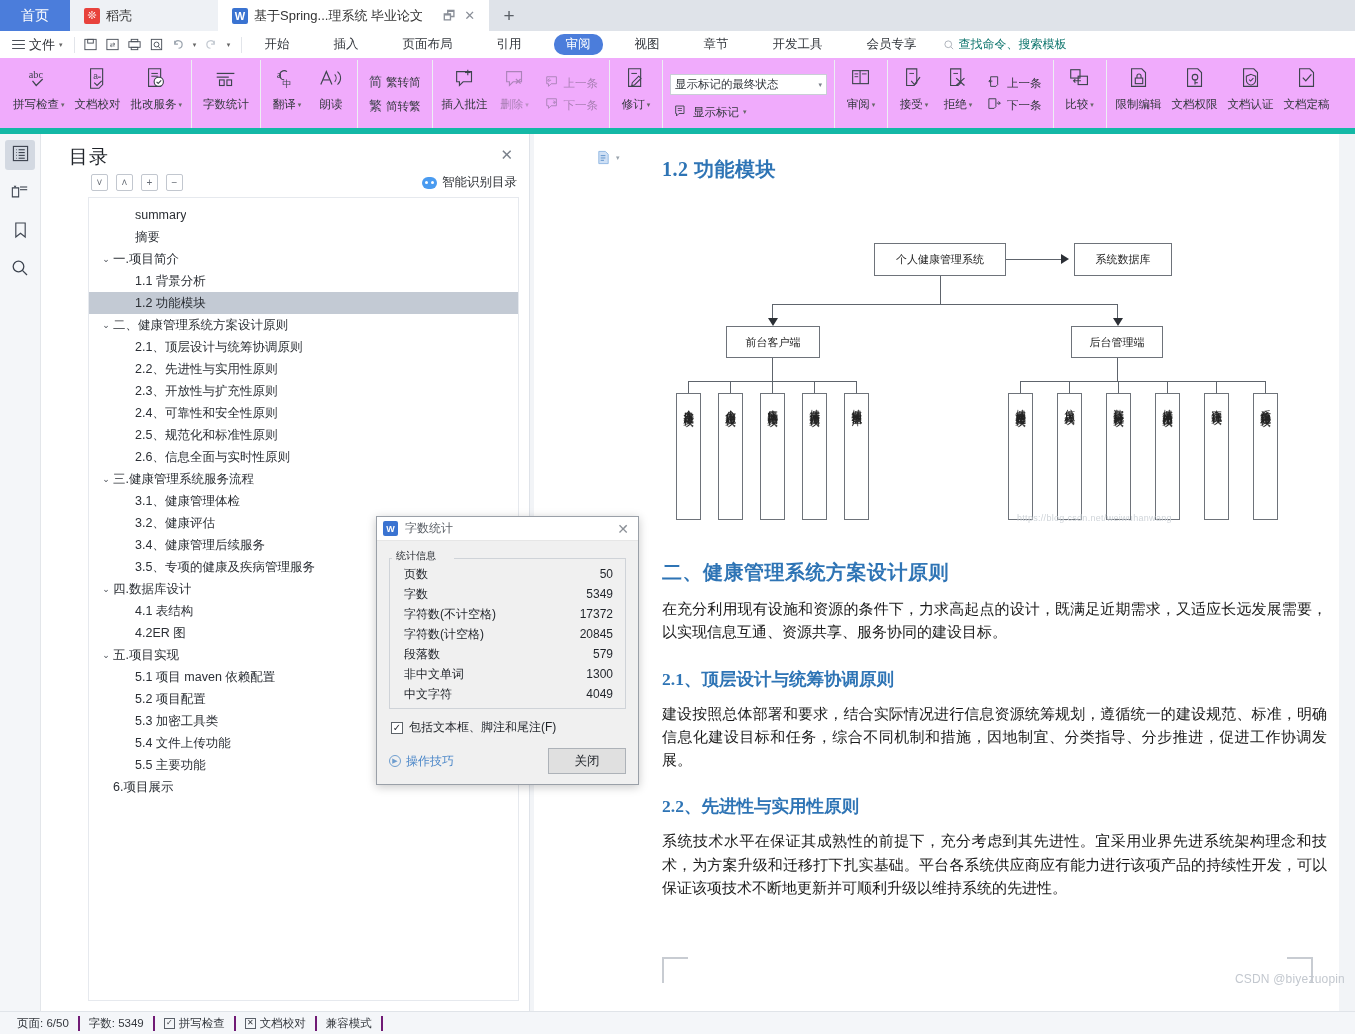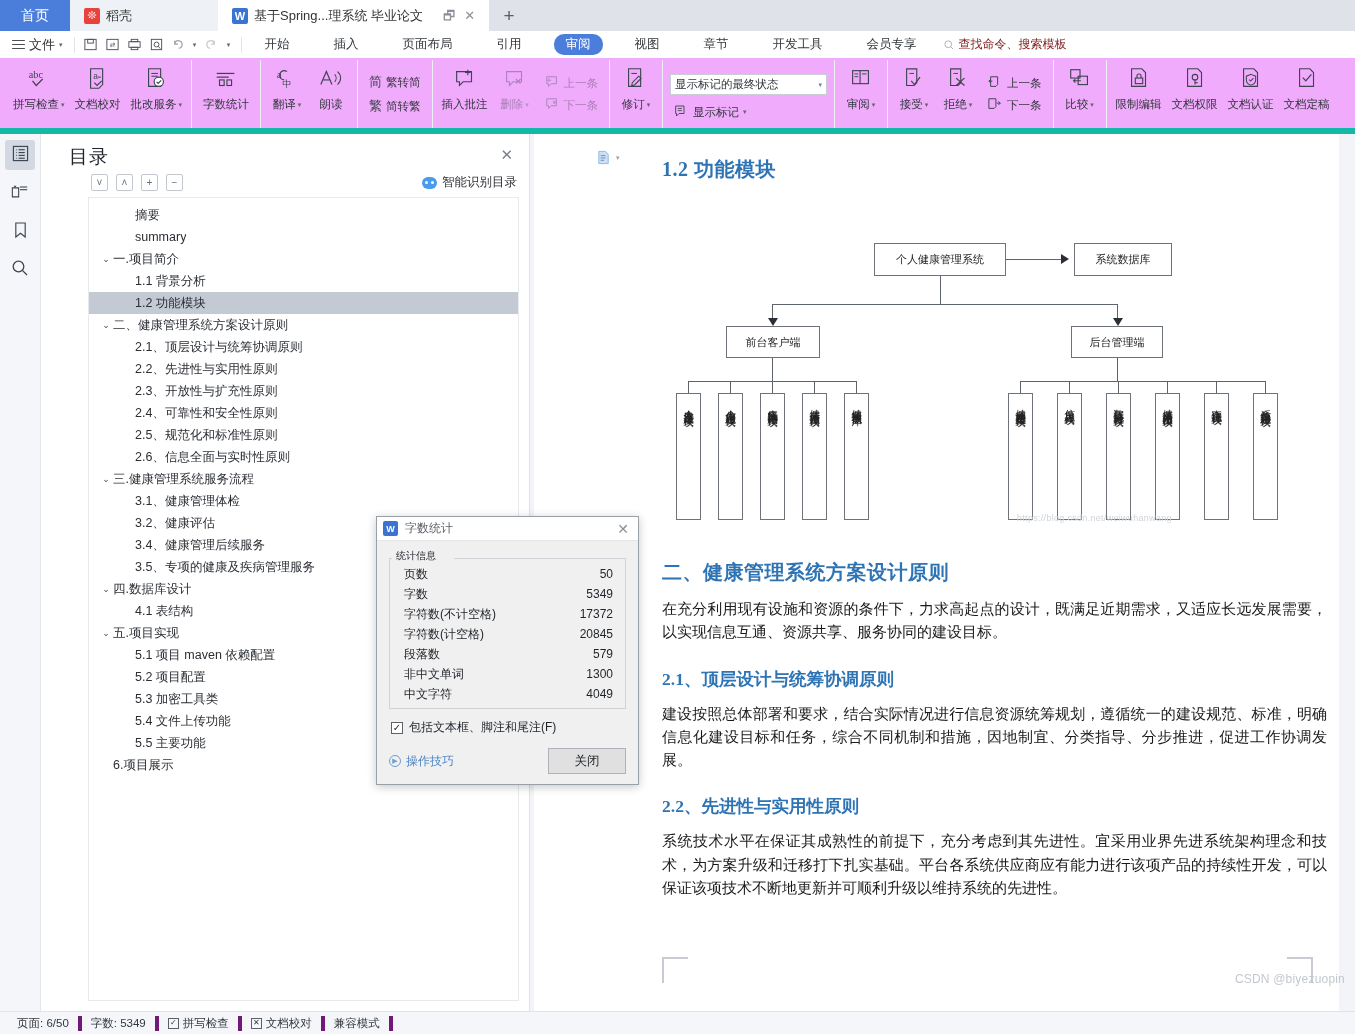--- a/index.html
+++ b/index.html
@@ -35,21 +35,21 @@
   .mr-item { padding:0 6px; height:22px; display:flex; align-items:center; gap:4px; cursor:default; }
   .mr-file { font-size:13px; }
   .hamburger { display:inline-block; width:13px; }
   .hamburger i { display:block; height:1.5px; background:#4a4f57; margin:2.4px 0; border-radius:1px; }
   .qicon { width:22px; height:20px; display:flex; align-items:center; justify-content:center; cursor:pointer; }
   .qicon svg { display:block; }
   .vsep { width:1px; height:16px; background:#e2e5ea; margin:0 5px; }
   .ribbon-tabs { display:flex; align-items:center; gap:20px; margin-left:6px; }
   .rtab { padding:2px 12px; border-radius:10px; font-size:12.5px; color:#33373d; cursor:pointer; white-space:nowrap; }
   .rtab.active { background:#4b7ddb; color:#fff; }
-  .cmdsearch { display:flex; align-items:center; gap:4px; margin-left:14px; color:#7f1d1d; font-size:12px; cursor:text; }
+  .cmdsearch { display:flex; align-items:center; gap:4px; margin-left:14px; color:#0f766e; font-size:12px; cursor:text; }
 
   
   .ribbon { height:76px; background:#f0abfc; border-bottom:6px solid #14b8a6; display:flex; align-items:flex-start; padding:2px 4px 0 4px; overflow:hidden; }
   .rgroup { display:flex; align-items:flex-start; height:70px; padding:0 4px; }
   .rgroup + .rgroup { border-left:1px solid #eceff3; }
   .rbtn {
     display:flex; flex-direction:column; align-items:center; justify-content:flex-start;
     min-width:44px; padding:4px 5px 0 5px; cursor:pointer; height:68px;
   }
   .rbtn .ic { height:30px; display:flex; align-items:center; justify-content:center; }
@@ -133,21 +133,21 @@
   .chkrow { display:flex; align-items:center; gap:6px; font-size:12px; color:#1f2329; margin-top:10px; padding-left:2px; }
   .chk { width:12px; height:12px; border:1px solid #5d6369; background:#fff; display:flex; align-items:center; justify-content:center; font-size:10px; color:#1f2329; line-height:1; }
   .dlg-foot { display:flex; align-items:center; margin-top:12px; }
   .tip { display:flex; align-items:center; gap:5px; font-size:12px; color:#4a86c8; cursor:pointer; }
   .tip .pl { width:12px; height:12px; border:1px solid #6f9ecf; border-radius:50%; display:flex; align-items:center; justify-content:center; font-size:7px; color:#6f9ecf; }
   .btn-close { margin-left:auto; width:78px; height:26px; background:#e0e0e0; border:1px solid #adb2b8; font-size:12.5px; color:#1f2329; display:flex; align-items:center; justify-content:center; cursor:pointer; }
 
   
   .status { height:23px; background:#f4f6f9; border-top:1px solid #e0e4e9; display:flex; align-items:center; padding:0 8px; font-size:11.5px; color:#33373d; gap:0; }
   .st { padding:0 9px; display:flex; align-items:center; gap:4px; cursor:default; white-space:nowrap; }
-  .st.sep { border-right:4px solid #701a75; }
+  .st.sep { border-right:2px solid #701a75; }
   .sq { width:11px; height:11px; border:1px solid #5a6069; display:flex; align-items:center; justify-content:center; font-size:8px; line-height:1; }
   .watermark { position:absolute; right:10px; bottom:25px; font-size:12px; color:#c3c8cf; letter-spacing:.2px; }
 </style>
 </head>
 <body>
 
 <div class="app">
 
   <div class="tabbar">
     <div class="tab tab-home">
@@ -590,25 +590,25 @@
         <div class="obtn">+</div>
         <div class="obtn">−</div>
         <div class="smart">
           <span class="bubble"></span>
           <span>智能识别目录</span>
         </div>
       </div>
       <div class="outline-list" id="outline-list">
           <div class="oitem" style="padding-left: 32px;">
             <span class="tw"></span>
+            <span class="otext">summary</span>
+          </div>
+          <div class="oitem" style="padding-left: 32px;">
+            <span class="tw"></span>
             <span class="otext">摘要</span>
-          </div>
-          <div class="oitem" style="padding-left: 32px;">
-            <span class="tw"></span>
-            <span class="otext">summary</span>
           </div>
           <div class="oitem" style="padding-left: 10px;">
             <span class="tw">⌄</span>
             <span class="otext">一.项目简介</span>
           </div>
           <div class="oitem" style="padding-left: 32px;">
             <span class="tw"></span>
             <span class="otext">1.1 背景分析</span>
           </div>
           <div class="oitem sel" style="padding-left: 32px;">
@@ -663,20 +663,24 @@
             <span class="tw"></span>
             <span class="otext">3.5、专项的健康及疾病管理服务</span>
           </div>
           <div class="oitem" style="padding-left: 10px;">
             <span class="tw">⌄</span>
             <span class="otext">四.数据库设计</span>
           </div>
           <div class="oitem" style="padding-left: 32px;">
             <span class="tw"></span>
             <span class="otext">4.1 表结构</span>
+          </div>
+          <div class="oitem" style="padding-left: 32px;">
+            <span class="tw"></span>
+            <span class="otext">4.2ER 图</span>
           </div>
           <div class="oitem" style="padding-left: 10px;">
             <span class="tw">⌄</span>
             <span class="otext">五.项目实现</span>
           </div>
           <div class="oitem" style="padding-left: 32px;">
             <span class="tw"></span>
             <span class="otext">5.1 项目 maven 依赖配置</span>
           </div>
           <div class="oitem" style="padding-left: 32px;">

